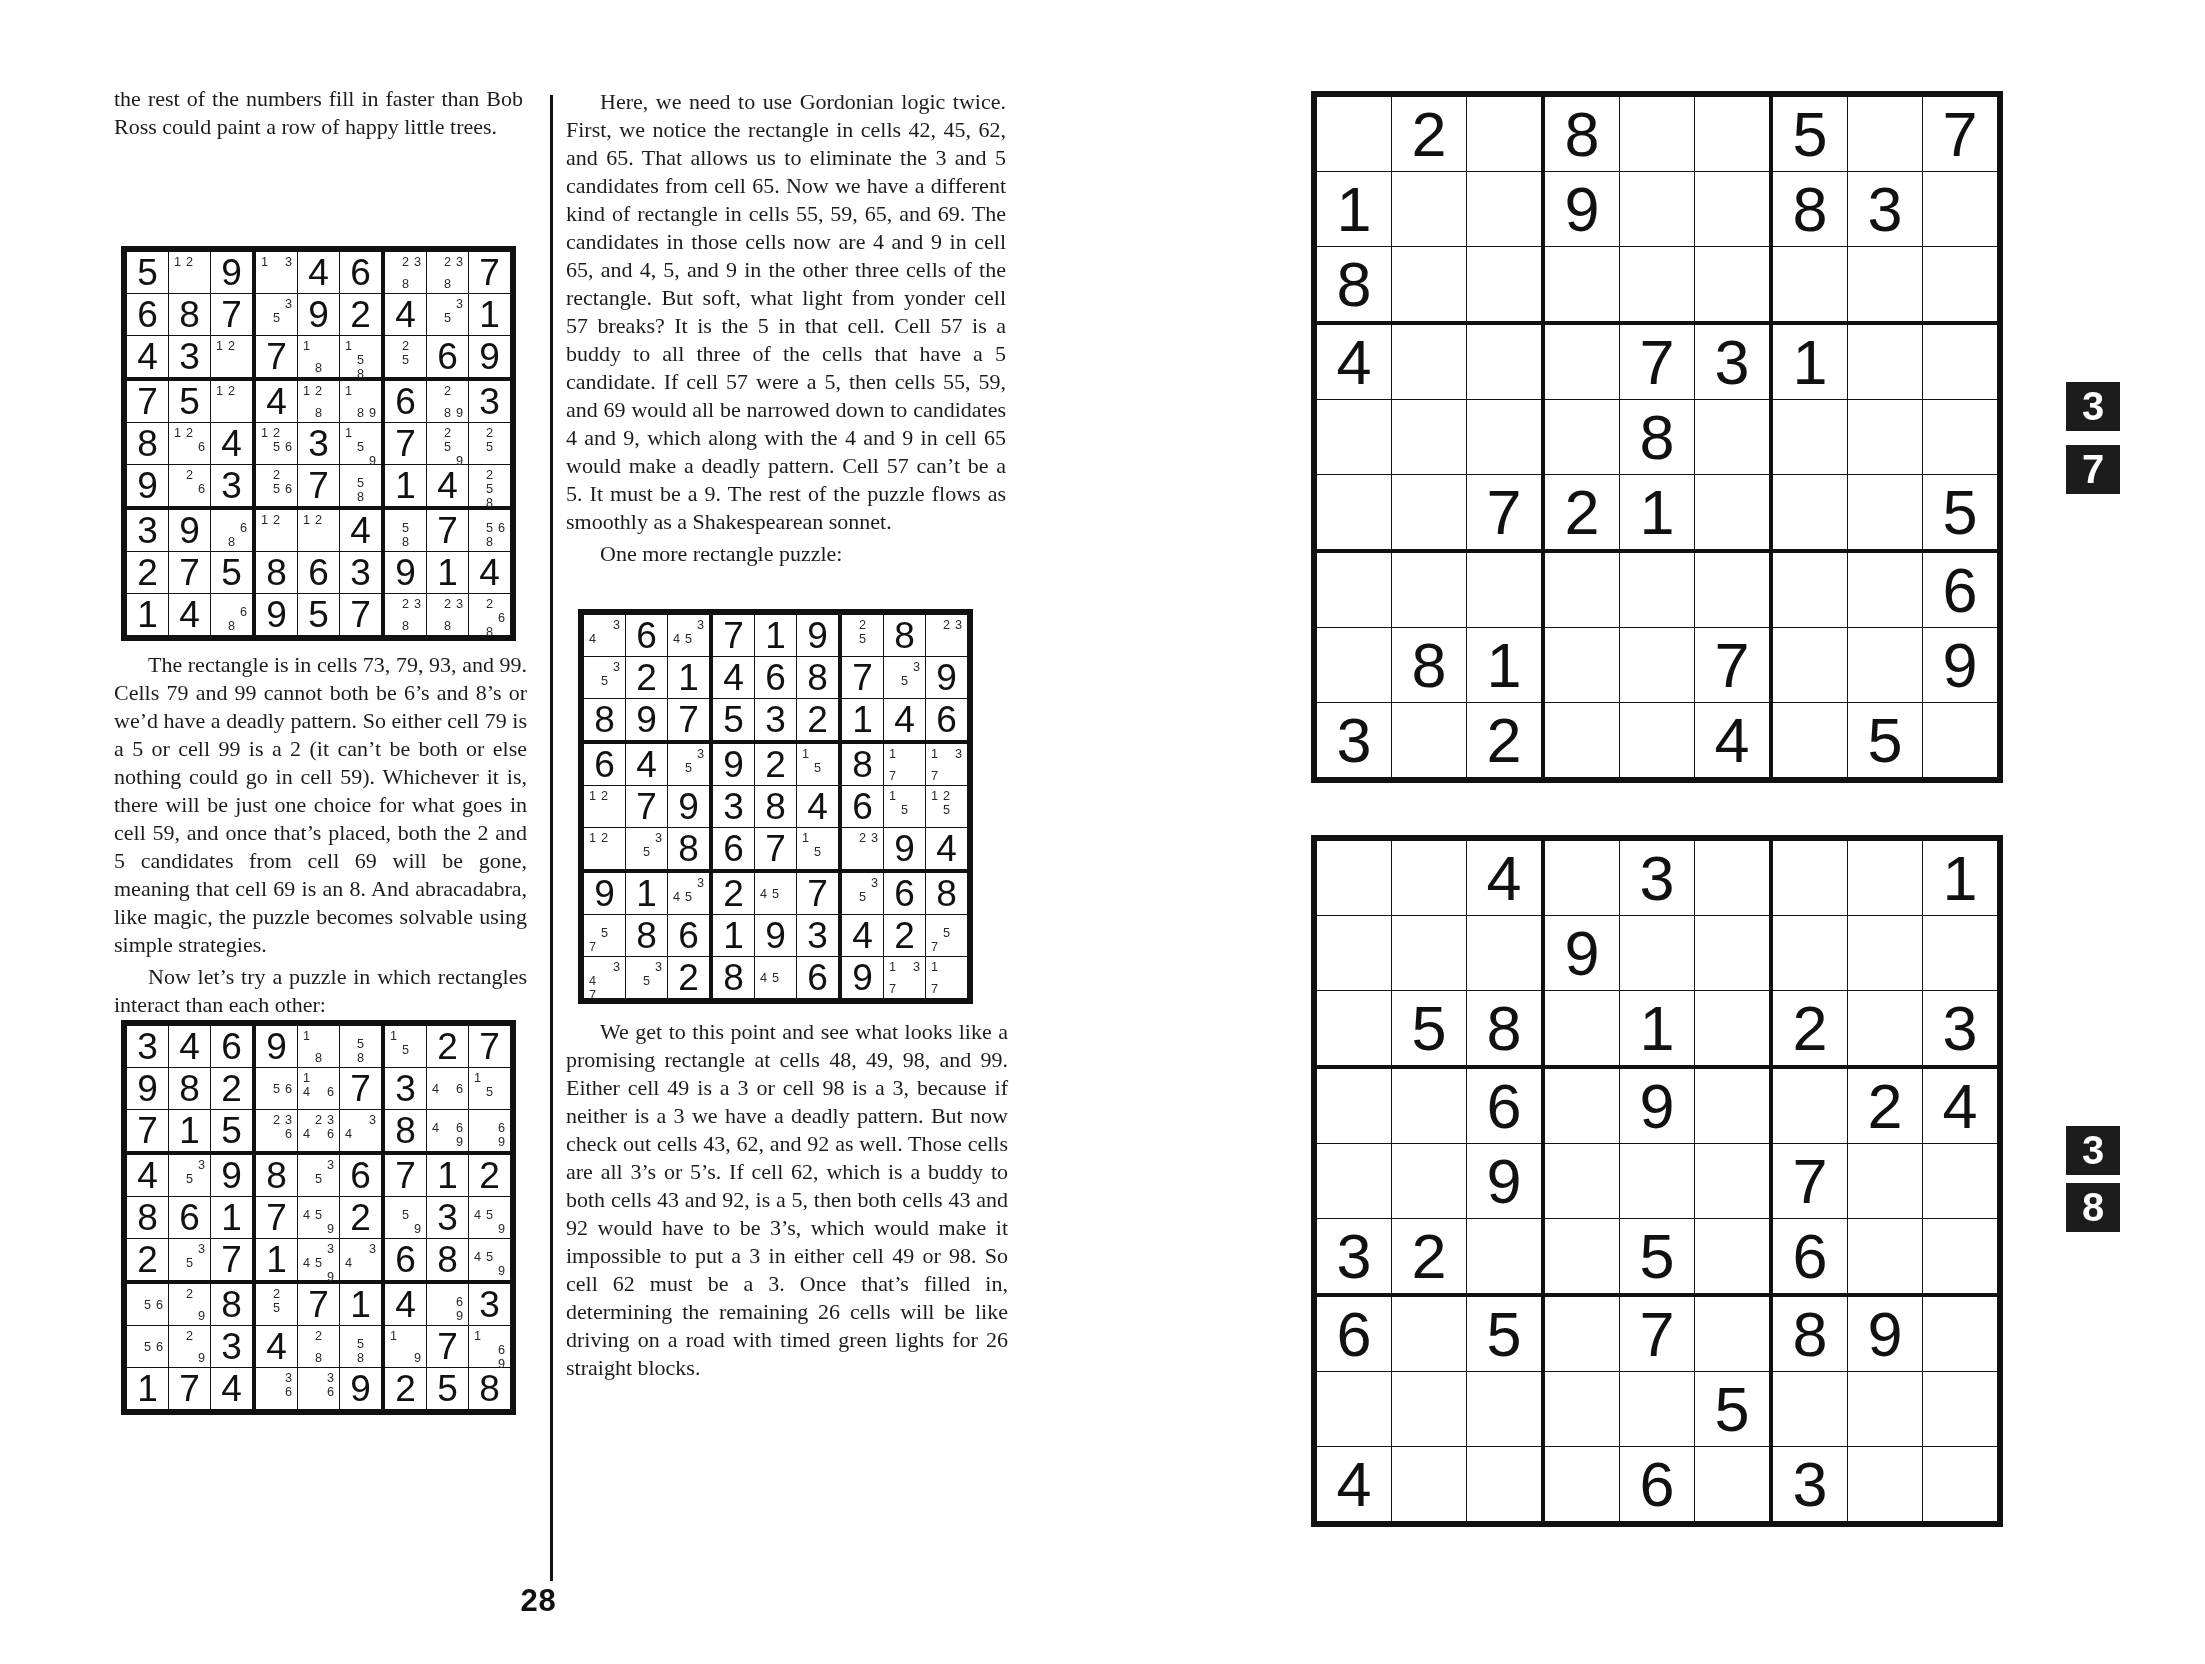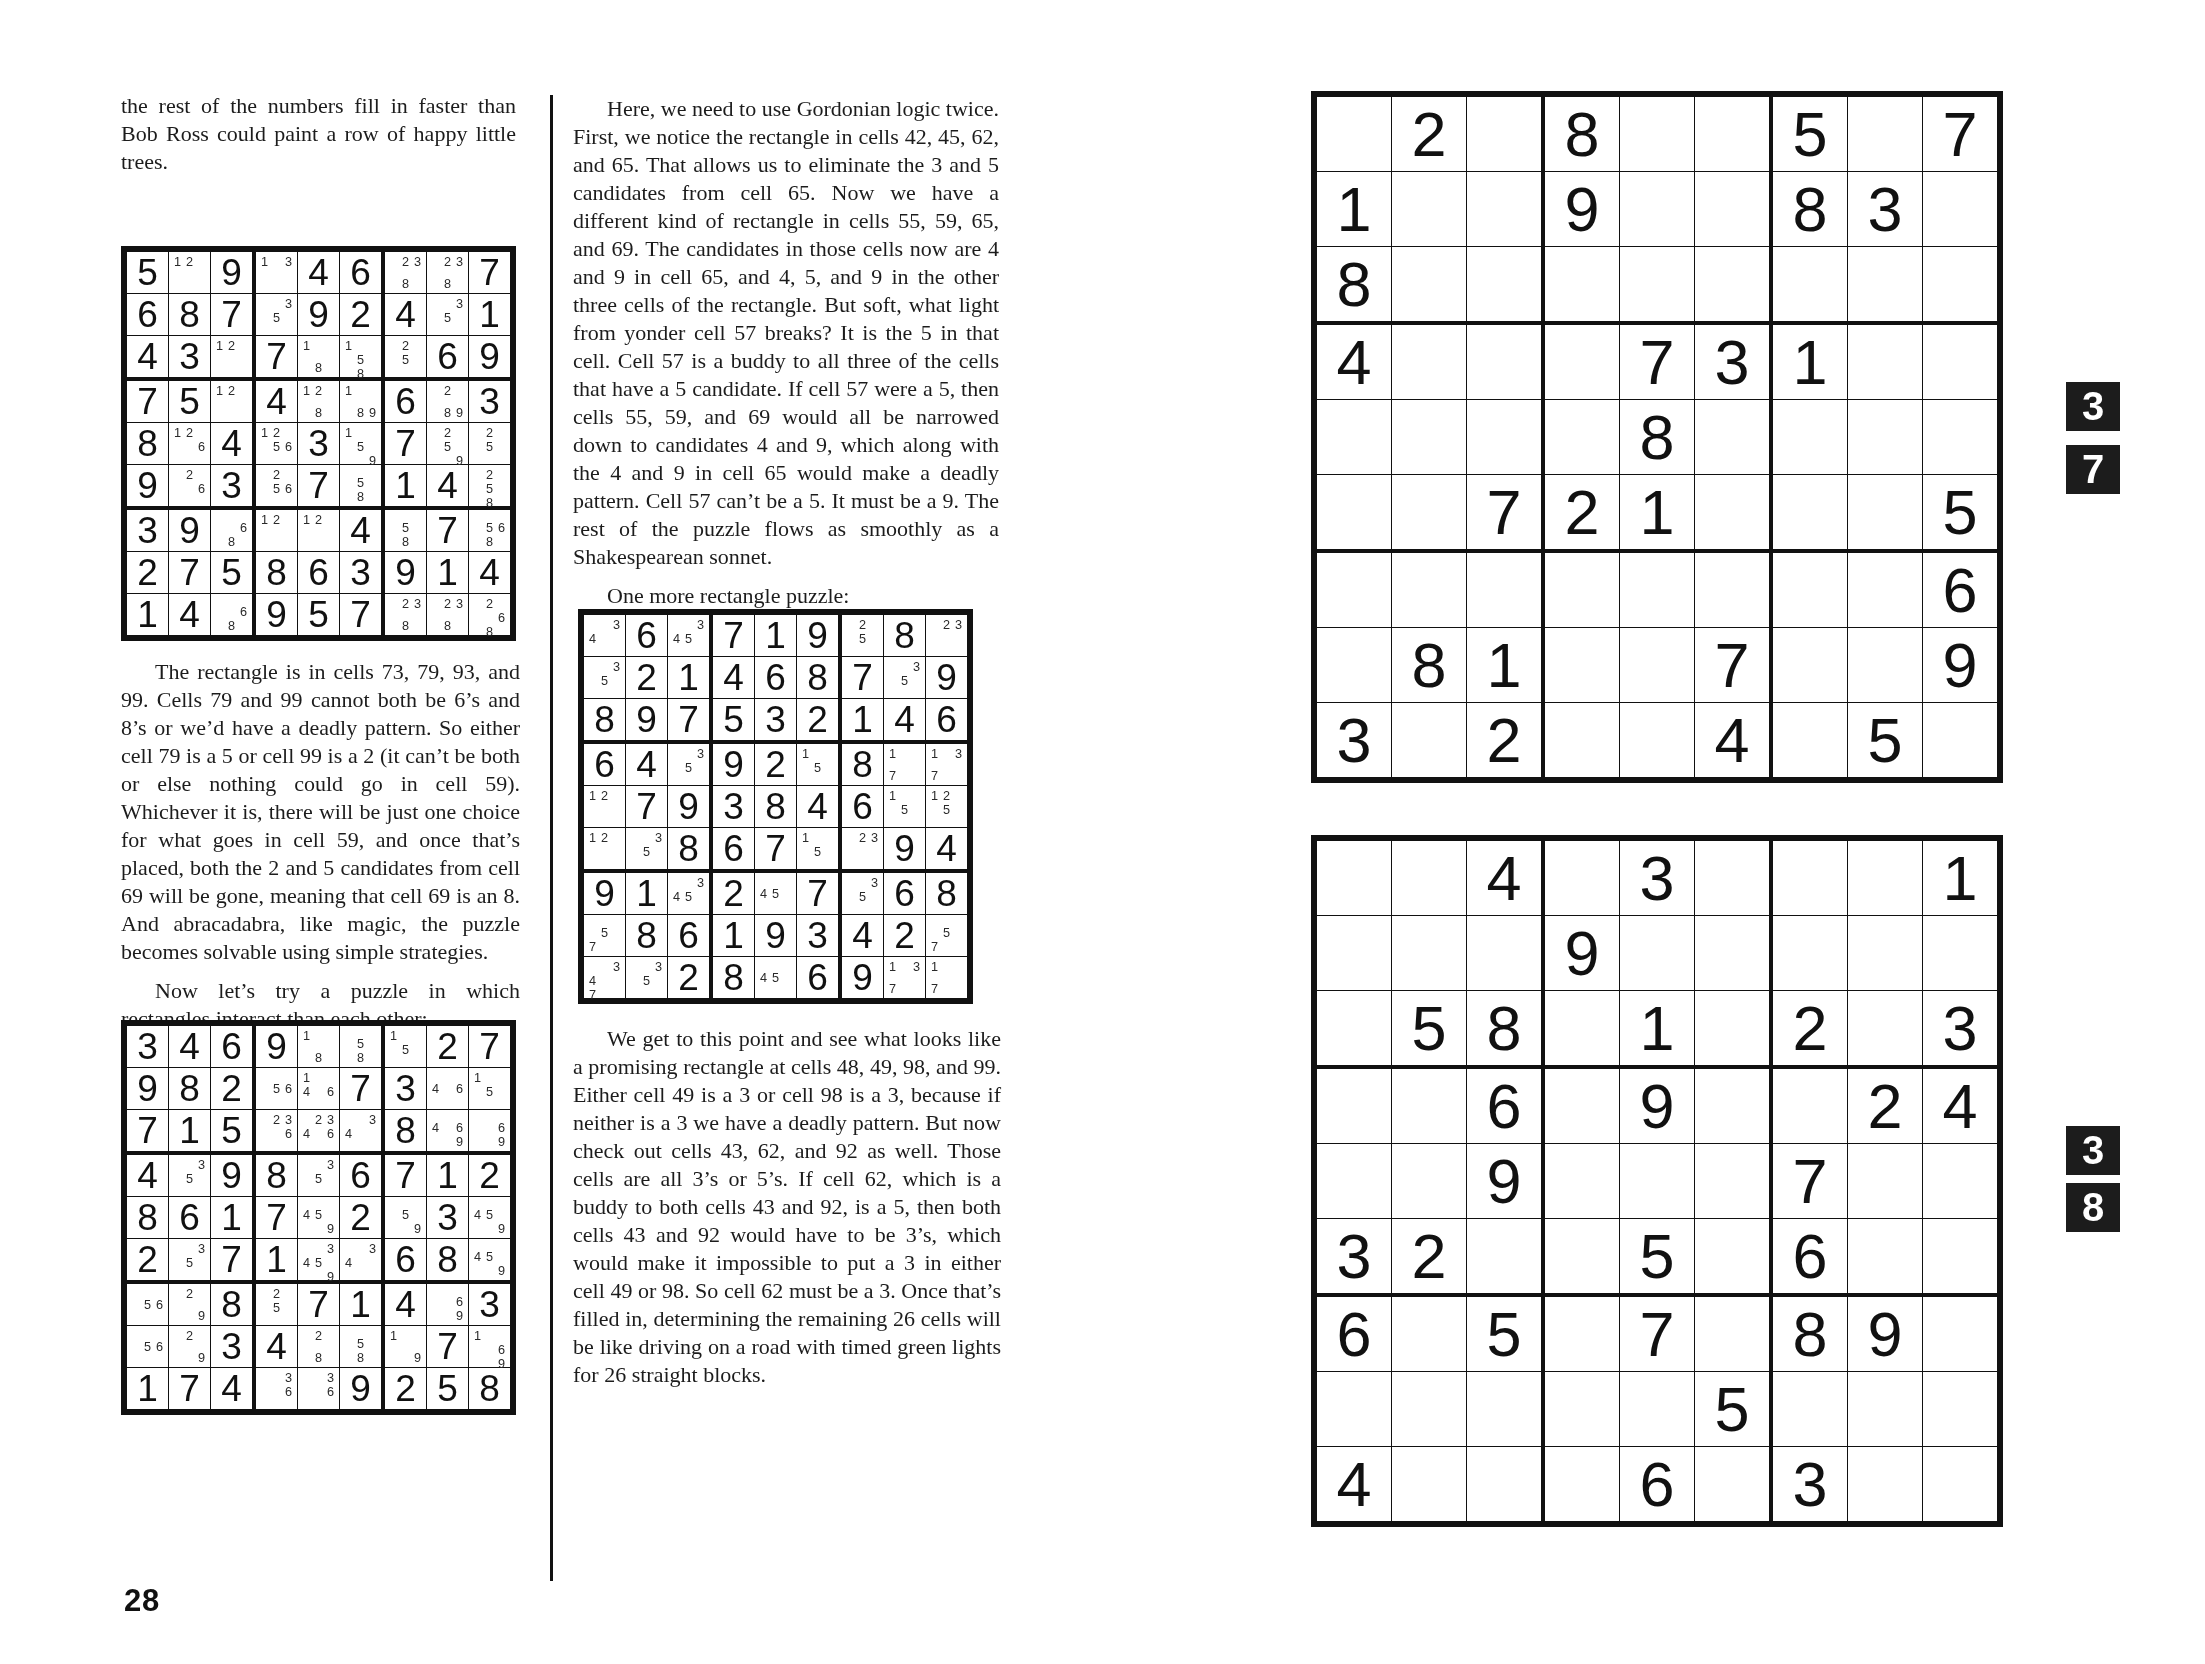--- a/index.html
+++ b/index.html
@@ -1,28 +1,28 @@
 <!DOCTYPE html>
 <html style="font-size:13.6px"><head>
 <meta charset="utf-8">
 <style>
   html,body{margin:0;padding:0;background:#ffffff;}
   .spread{position:relative;width:2205px;height:1665px;background:#ffffff;overflow:hidden;}
 
   
   .textblock{position:absolute;font-family:"Liberation Serif",serif;font-size:22px;
              line-height:28px;color:#1c1c1c;text-align:justify;}
-  .textblock p{margin:11px;}
+  .textblock p{margin:4px;}
   .textblock p.indent{text-indent:34px;}
 
   .divider{position:absolute;left:550px;top:95px;width:2.5px;height:1486px;background:#111;}
 
   .pagenum{position:absolute;font-family:"Liberation Sans",sans-serif;font-weight:bold;
            font-size:31px;color:#111;letter-spacing:0.8px;}
-  #pagenum-left{left:124px;top:1583px;width:885px;}
+  #pagenum-left{left:96px;top:1583px;width:885px;text-align:center;}
   #pagenum-right{left:1311px;top:1583px;width:697px;text-align:center;}
 
   
   .sudoku{position:absolute;display:grid;border:6px solid #111;background:#fff;}
   .sudoku.small{grid-template-columns:42px 42px 45px 42px 42px 45px 42px 42px 41px;
                 grid-template-rows:42px 42px 45px 42px 42px 45px 42px 42px 41px;}
   .sudoku.large{grid-template-columns:75px 75px 78px 75px 75px 78px 75px 75px 74px;
                 grid-template-rows:75px 75px 78px 75px 75px 78px 75px 75px 74px;}
   .cell{border-right:1.7px solid #111;border-bottom:1.7px solid #111;box-sizing:border-box;
         display:flex;align-items:center;justify-content:center;position:relative;}

